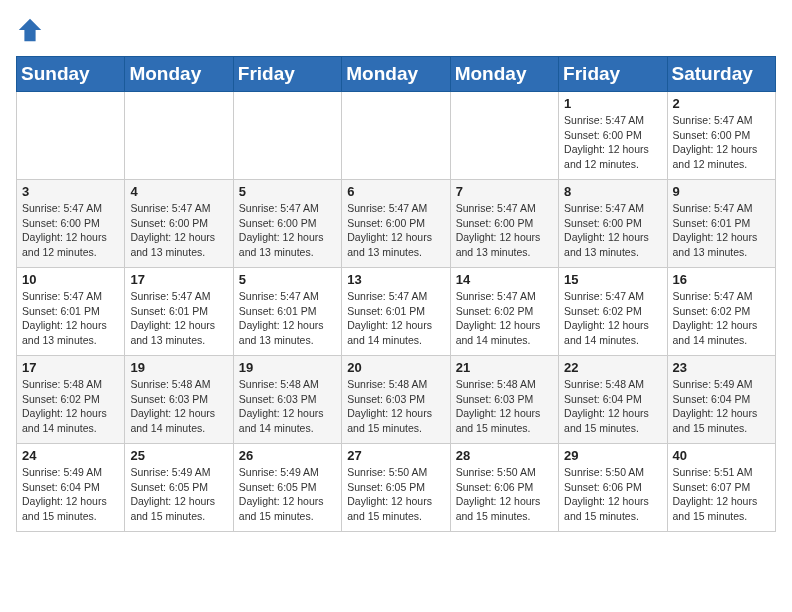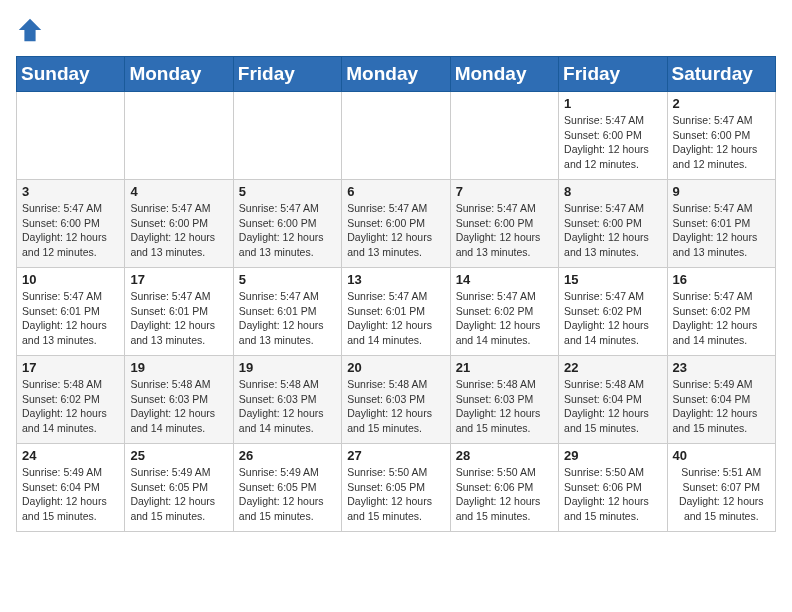--- a/index.html
+++ b/index.html
@@ -311,19 +311,19 @@
 Daylight: 12 hours and 15 minutes.</div>
         </td>
         <td>
           <span class="day-number">29</span>
           <div class="day-info" style="white-space: pre-line;">Sunrise: 5:50 AM
 Sunset: 6:06 PM
 Daylight: 12 hours and 15 minutes.</div>
         </td>
         <td>
           <span class="day-number">40</span>
-          <div class="day-info" style="white-space: pre-line; text-align: center;">Sunrise: 5:51 AM
+          <div class="day-info" style="white-space: pre-line;">Sunrise: 5:51 AM
 Sunset: 6:07 PM
 Daylight: 12 hours and 15 minutes.</div>
         </td>
       </tr>
     </tbody>
 </table>
 
 </body></html>

